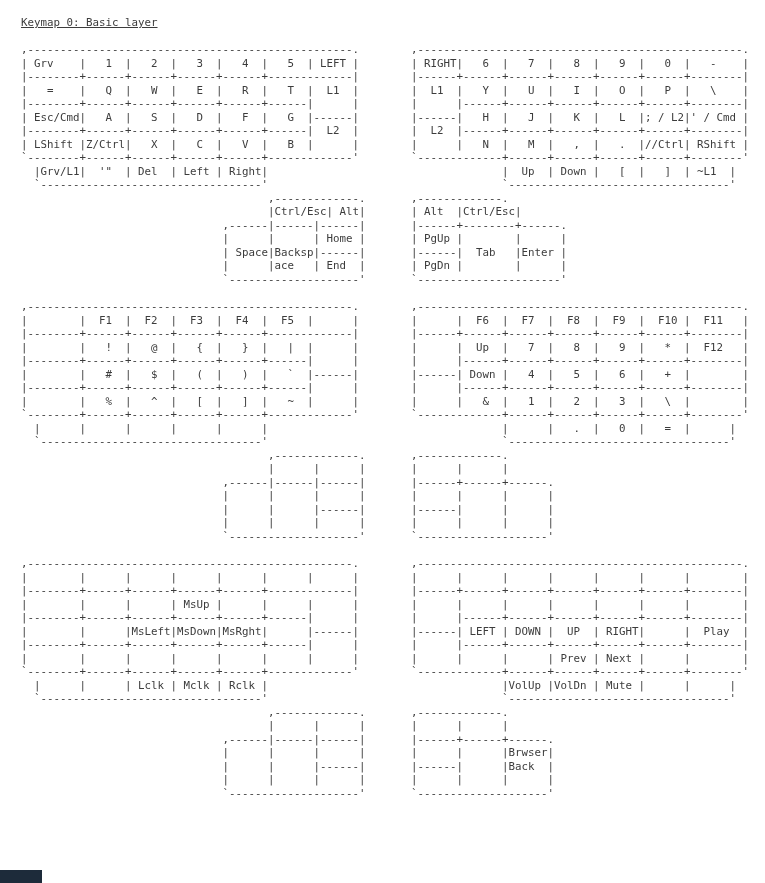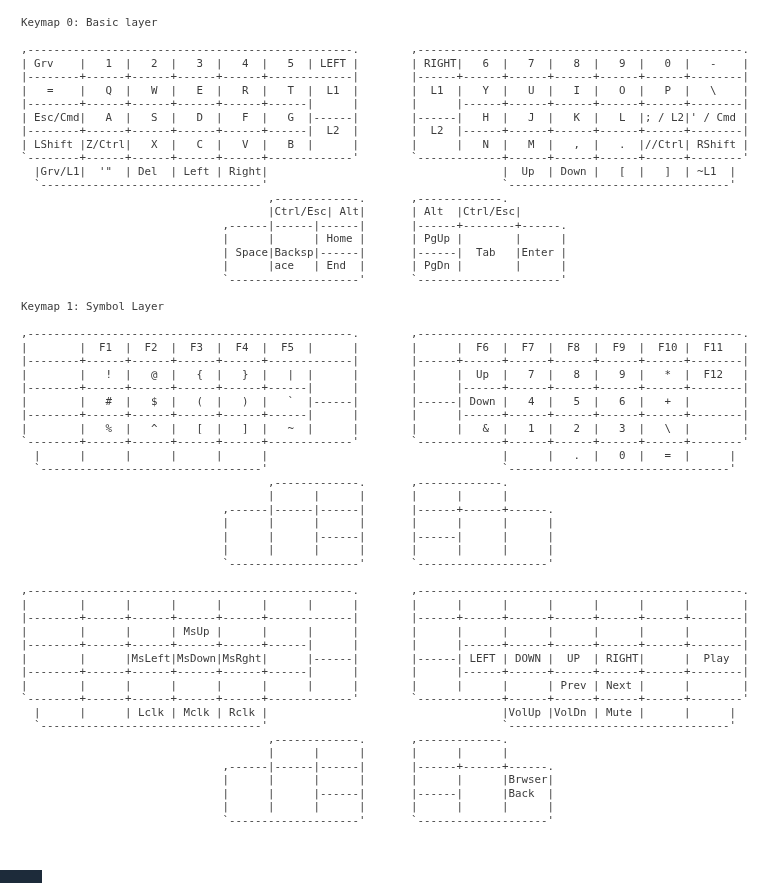--- a/index.html
+++ b/index.html
@@ -14,20 +14,21 @@
   .doc {
     padding: 16px 0 0 21px;
   }
   .kmtitle {
     font-family: "DejaVu Sans Mono", "Liberation Mono", monospace;
     font-size: 10.8px;
     line-height: 13.5px;
     color: #3c3c3c;
     margin: 0 0 13.5px 0;
     white-space: pre;
+    text-decoration: underline;
   }
   .kmart {
     font-family: "DejaVu Sans Mono", "Liberation Mono", monospace;
     font-size: 10.8px;
     line-height: 13.5px;
     color: #3c3c3c;
     margin: 0 0 14px 0;
     white-space: pre;
   }
   .corner-artifact {
@@ -60,21 +61,20 @@
                                       ,-------------.       ,-------------.
                                       |Ctrl/Esc| Alt|       | Alt  |Ctrl/Esc|
                                ,------|------|------|       |------+--------+------.
                                |      |      | Home |       | PgUp |        |      |
                                | Space|Backsp|------|       |------|  Tab   |Enter |
                                |      |ace   | End  |       | PgDn |        |      |
                                `--------------------'       `----------------------'</pre>
   </div>
 
   <div class="kmsection">
-    <div class="kmtitle">Keymap 1: Symbol Layer</div>
     <pre class="kmart">,--------------------------------------------------.        ,--------------------------------------------------.
 |        |  F1  |  F2  |  F3  |  F4  |  F5  |      |        |      |  F6  |  F7  |  F8  |  F9  |  F10 |  F11   |
 |--------+------+------+------+------+-------------|        |------+------+------+------+------+------+--------|
 |        |   !  |   @  |   {  |   }  |   |  |      |        |      |  Up  |   7  |   8  |   9  |   *  |  F12   |
 |--------+------+------+------+------+------|      |        |      |------+------+------+------+------+--------|
 |        |   #  |   $  |   (  |   )  |   `  |------|        |------| Down |   4  |   5  |   6  |   +  |        |
 |--------+------+------+------+------+------|      |        |      |------+------+------+------+------+--------|
 |        |   %  |   ^  |   [  |   ]  |   ~  |      |        |      |   &amp;  |   1  |   2  |   3  |   \  |        |
 `--------+------+------+------+------+-------------'        `-------------+------+------+------+------+--------'
   |      |      |      |      |      |                                    |      |   .  |   0  |   =  |      |

